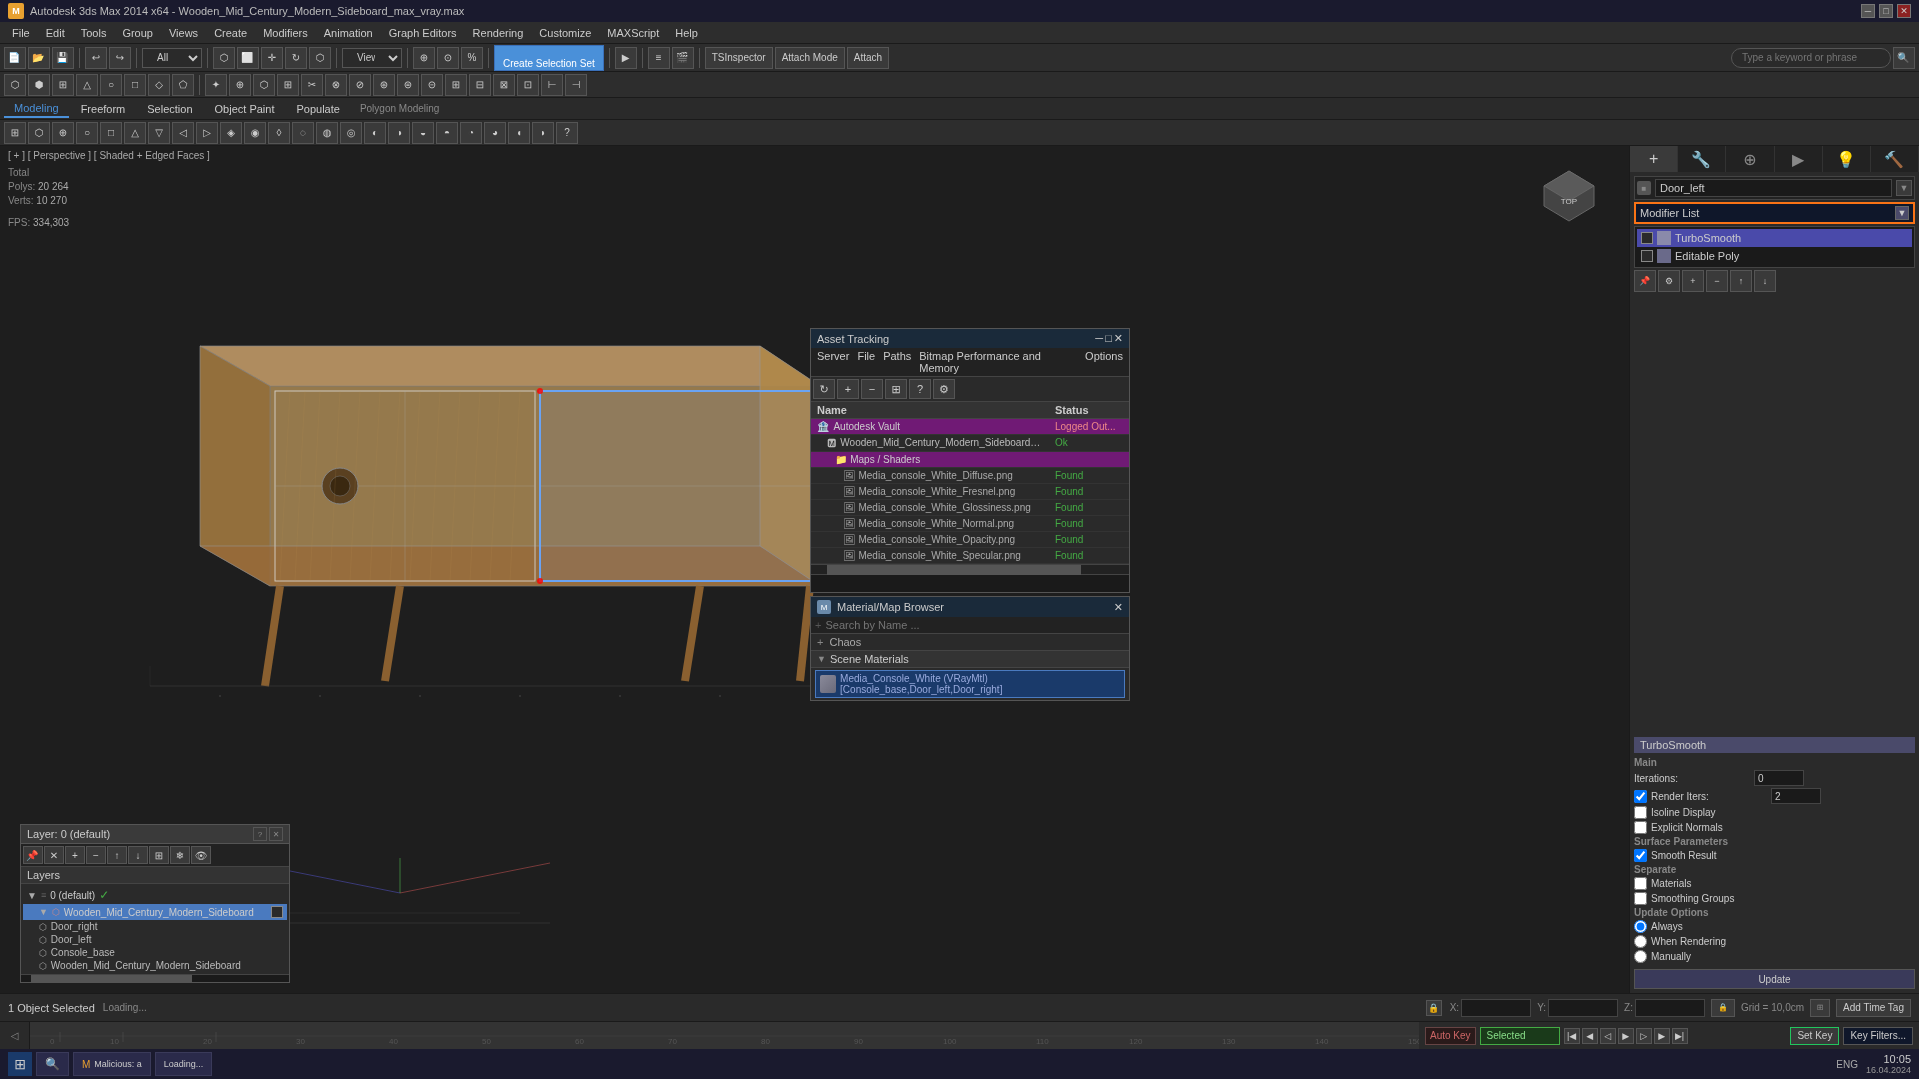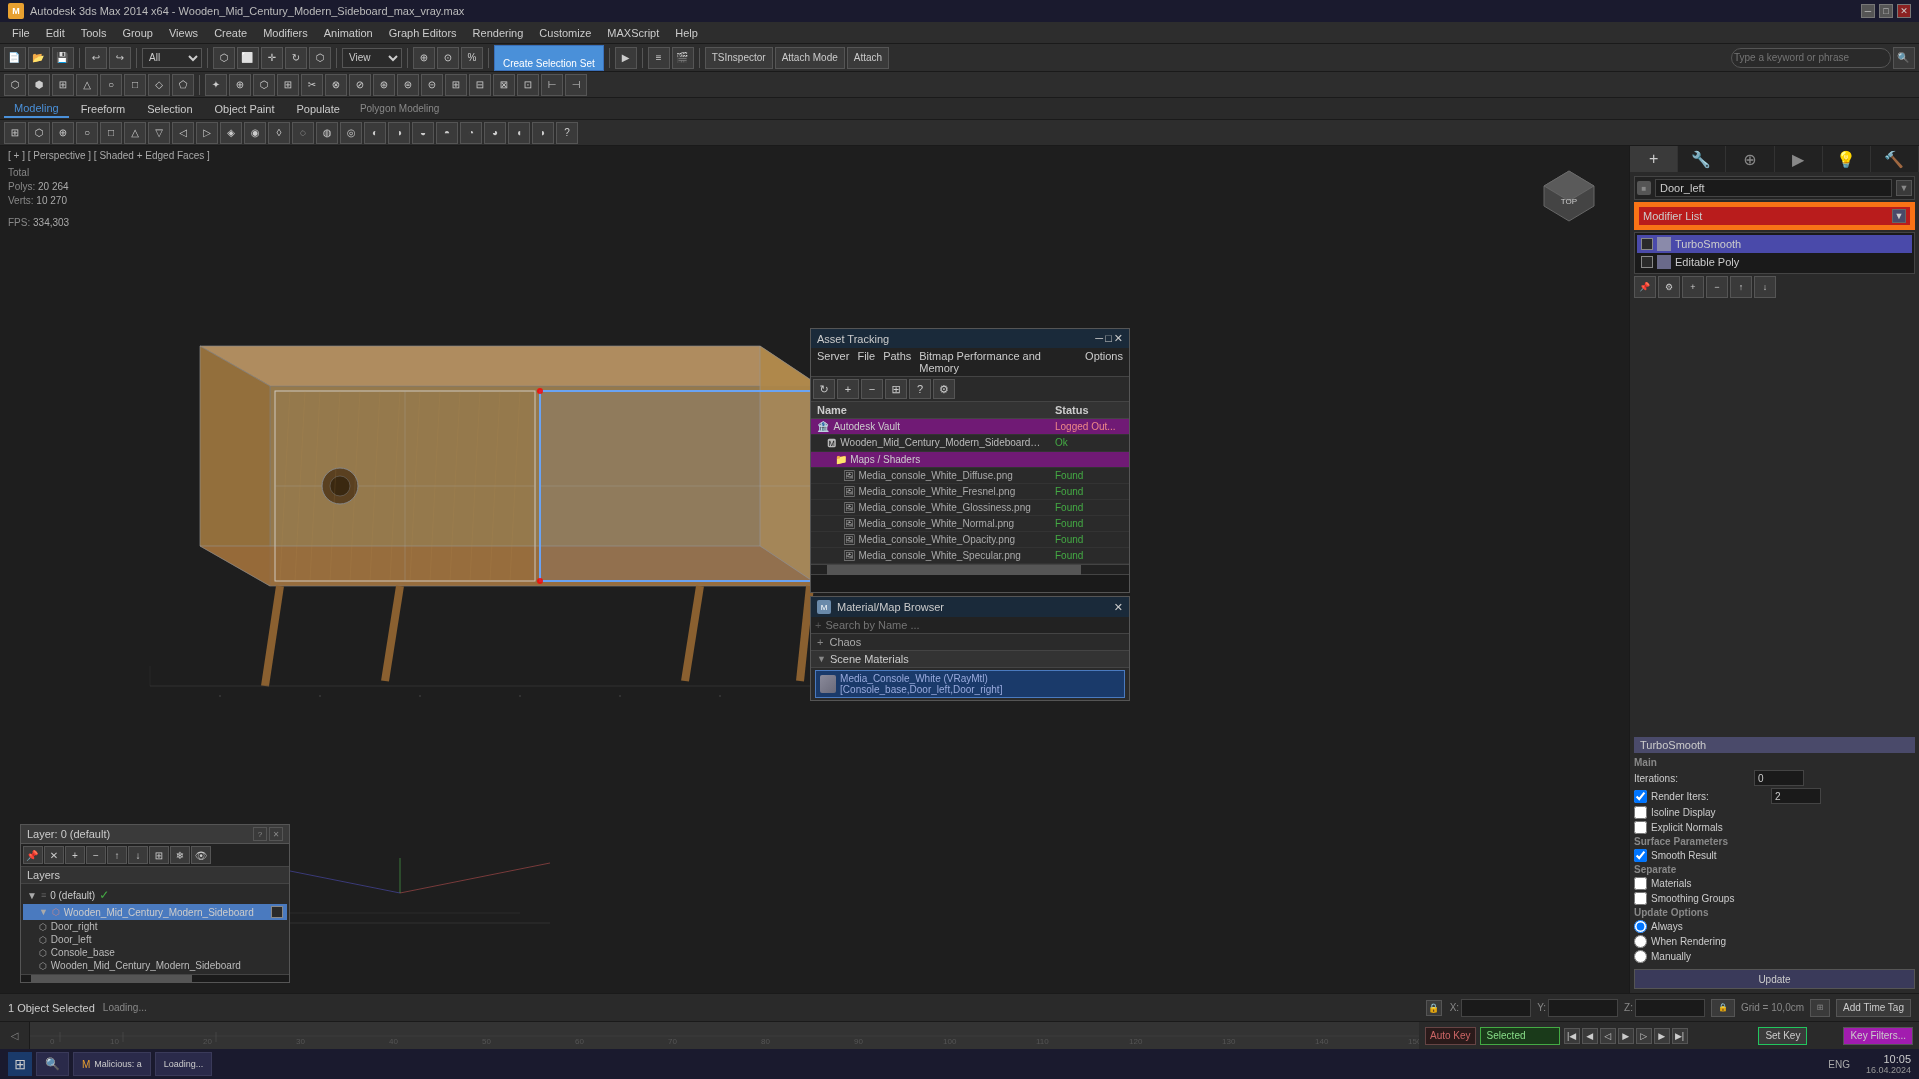--- a/index.html
+++ b/index.html
@@ -11,39 +11,39 @@
     #titlebar .win-btn { width: 14px; height: 14px; background: #555; border: 1px solid #777; display: flex; align-items: center; justify-content: center; font-size: 9px; color: #ccc; cursor: pointer; }
 
     
     #menubar { width: 100%; height: 22px; background: #2d2d2d; display: flex; align-items: center; padding: 0 4px; border-bottom: 1px solid #1a1a1a; }
     #menubar .menu-item { padding: 2px 8px; color: #ccc; font-size: 11px; cursor: pointer; }
 
     
     .toolbar { width: 100%; height: 28px; background: #2d2d2d; display: flex; align-items: center; padding: 2px 4px; gap: 2px; border-bottom: 1px solid #1a1a1a; }
     .tb-btn { height: 22px; min-width: 22px; background: #3a3a3a; border: 1px solid #555; color: #ccc; cursor: pointer; display: flex; align-items: center; justify-content: center; font-size: 10px; padding: 0 3px; }
     .tb-sep { width: 1px; height: 20px; background: #555; margin: 0 3px; }
-    .tb-select { height: 20px; background: #2a2a2a; border: 1px solid #555; color: #ccc; font-size: 10px; padding: 0 2px; }
+    .tb-select { height: 20px; background: #2a2a2a; border: 1px solid #555; color: #ccc; font-size: 10px; padding: 0 10px; }
 
     
     #modebar { width: 100%; height: 22px; background: #2a2a2a; display: flex; align-items: center; padding: 0 4px; gap: 2px; border-bottom: 1px solid #1a1a1a; }
     .mode-btn { padding: 2px 10px; color: #ccc; font-size: 11px; cursor: pointer; border: none; background: transparent; }
     .mode-btn.active { color: #4a90d9; border-bottom: 2px solid #4a90d9; }
     #modebar .sub-label { color: #888; font-size: 10px; margin-left: 8px; }
     #viewport-label { position: absolute; top: 4px; left: 8px; color: #aaa; font-size: 10px; z-index: 10; }
     #viewport-stats { position: absolute; top: 20px; left: 8px; color: #aaa; font-size: 10px; line-height: 1.4; z-index: 10; }
 
     
     #right-panel { width: 290px; background: #2a2a2a; border-left: 1px solid #1a1a1a; display: flex; flex-direction: column; }
     #right-tabs { display: flex; background: #222; height: 26px; }
     .right-tab { flex: 1; display: flex; align-items: center; justify-content: center; cursor: pointer; border-right: 1px solid #333; font-size: 16px; color: #888; }
     .right-tab.active { background: #3a3a3a; color: #ccc; }
     #modifier-panel { padding: 4px; flex: 1; overflow: hidden; }
     #obj-name-bar { display: flex; align-items: center; gap: 4px; padding: 2px; background: #222; border: 1px solid #444; margin-bottom: 2px; }
     #obj-name-field { flex: 1; background: #1a1a1a; border: 1px solid #444; color: #ccc; font-size: 11px; padding: 1px 4px; height: 18px; }
-    #modifier-list-label { padding: 2px 4px; background: #b91c1c; border: 5px solid #f97316; display: flex; align-items: center; justify-content: space-between; margin-bottom: 2px; color: #ccc; font-size: 11px; }
+    #modifier-list-label { padding: 2px 4px; background: #0f172a; border: 2px solid #f97316; display: flex; align-items: center; justify-content: space-between; margin-bottom: 2px; color: #ccc; font-size: 11px; }
     #modifier-stack { background: #1a1a1a; border: 1px solid #444; flex: 1; padding: 2px; }
     .mod-item { padding: 2px 4px; color: #ccc; font-size: 11px; display: flex; align-items: center; gap: 4px; }
     .mod-item.active { background: #4a4aaa; }
     .mod-checkbox { width: 12px; height: 12px; border: 1px solid #888; background: #2a2a2a; display: inline-block; }
     .mod-icon { width: 14px; height: 14px; background: #666; display: inline-block; }
 
     
     #ts-params { padding: 4px; background: #2a2a2a; font-size: 10px; }
     .ts-header { background: #4a4a6a; padding: 2px 6px; color: #ccc; font-size: 11px; margin-bottom: 4px; }
     .ts-section { color: #888; font-size: 10px; margin-bottom: 2px; font-weight: bold; }
@@ -123,21 +123,21 @@
     
     #autokey-area { position: absolute; bottom: 28px; right: 0; width: 400px; height: 28px; background: #2a2a2a; display: flex; align-items: center; gap: 4px; padding: 0 6px; z-index: 300; border-top: 1px solid #1a1a1a; }
     .anim-btn { width: 16px; height: 16px; background: #3a3a3a; border: 1px solid #555; color: #ccc; font-size: 9px; cursor: pointer; display: flex; align-items: center; justify-content: center; }
     #selected-field { background: #1a3a1a; border: 1px solid #4a4; color: #8d8; font-size: 10px; padding: 1px 6px; height: 18px; width: 80px; display: flex; align-items: center; }
     #set-key-btn { background: #3a3a3a; border: 1px solid #555; color: #ccc; font-size: 10px; padding: 1px 6px; cursor: pointer; height: 18px; }
     #key-filters-btn { background: #3a3a3a; border: 1px solid #555; color: #ccc; font-size: 10px; padding: 1px 6px; cursor: pointer; height: 18px; }
 
     
     #taskbar { position: absolute; bottom: 0; left: 0; right: 0; height: 30px; background: #1a1a2e; display: flex; align-items: center; padding: 0 8px; gap: 4px; z-index: 1000; }
     .task-btn { height: 24px; padding: 0 8px; background: #2a2a4a; border: 1px solid #3a3a5a; color: #ccc; font-size: 10px; cursor: pointer; display: flex; align-items: center; gap: 4px; }
-    #taskbar-right { margin-left: auto; display: flex; align-items: center; gap: 16px; color: #aaa; font-size: 10px; }
+    #taskbar-right { margin-left: auto; display: flex; align-items: center; gap: 8px; color: #aaa; font-size: 10px; }
     #taskbar-time { color: #ccc; font-size: 11px; }
 
     
     #toolbar2 { display: flex; align-items: center; gap: 2px; padding: 2px 4px; background: #2d2d2d; border-bottom: 1px solid #1a1a1a; height: 26px; }
 
     
     .nav-cube { position: absolute; top: 20px; right: 30px; width: 60px; height: 60px; }
 
     
     #toolbar3 { width: 100%; height: 26px; background: #2d2d2d; display: flex; align-items: center; padding: 2px 4px; gap: 2px; border-bottom: 1px solid #1a1a1a; }
@@ -717,21 +717,21 @@
     <div class="anim-btn">|◀</div>
     <div class="anim-btn">◀</div>
     <div class="anim-btn">◁</div>
     <div class="anim-btn">▶</div>
     <div class="anim-btn">▷</div>
     <div class="anim-btn">▶</div>
     <div class="anim-btn">▶|</div>
   </div>
   <div style="flex:1;"></div>
   <button id="set-key-btn" style="background:#3a3a3a;border:1px solid #22c55e;color:#ccc;font-size:10px;padding:1px 6px;cursor:pointer;height:18px;">Set Key</button>
-  <button id="key-filters-btn" style="background:#a21caf;border:1px solid #555;color:#ccc;font-size:10px;padding:1px 6px;cursor:pointer;height:18px;margin-left:32px;">Key Filters...</button>
+  <button id="key-filters-btn" style="background:#0f172a;border:1px solid #555;color:#ccc;font-size:10px;padding:1px 6px;cursor:pointer;height:18px;">Key Filters...</button>
 </div>
 
 <div id="taskbar" style="bottom: 0px; height: 30px;">
   <div style="width:24px;height:24px;background:#1a3a6a;display:flex;align-items:center;justify-content:center;font-size:14px;cursor:pointer;">⊞</div>
   <div class="task-btn">
     <span style="font-size:12px;">🔍</span>
   </div>
   <div class="task-btn">
     <span style="font-size:10px;color:#e8a030;">M</span>
     <span style="font-size:9px;">Malicious: a</span>

